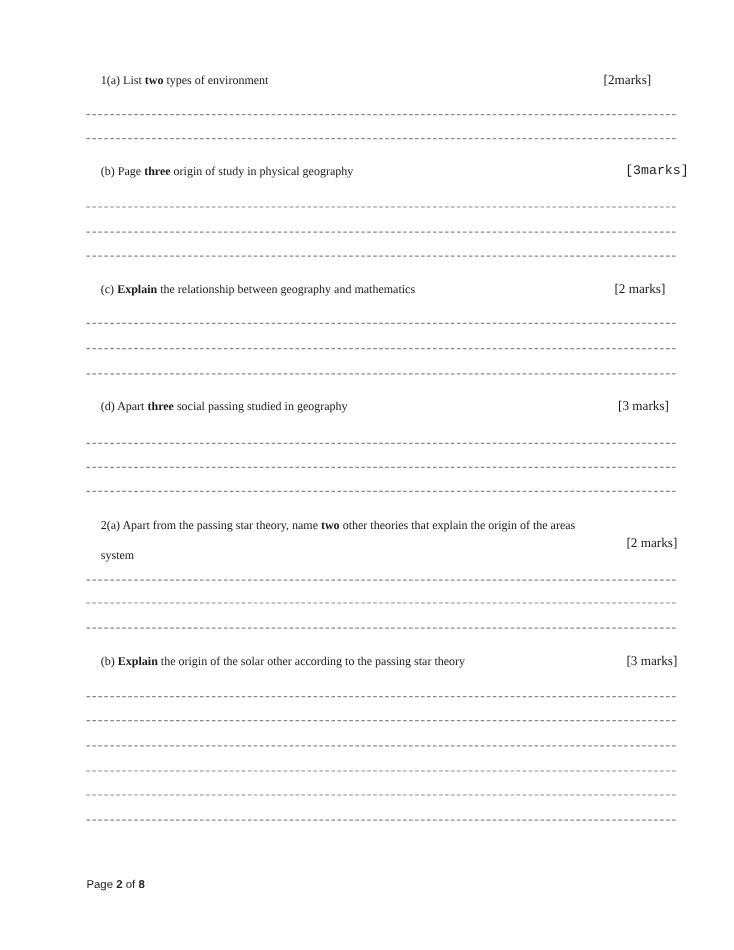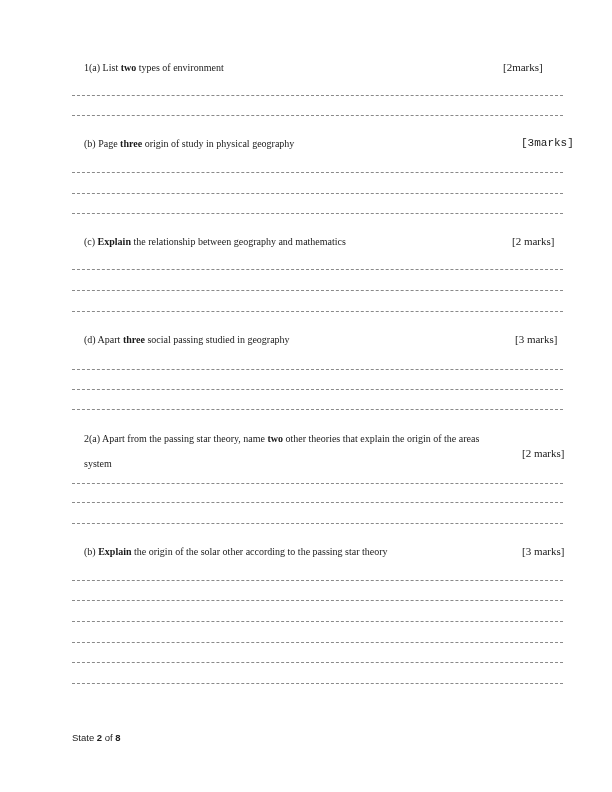--- a/index.html
+++ b/index.html
@@ -95,14 +95,14 @@
 </div>
 <div class="marks" style="top:545px; left:522px;">[3 marks]</div>
 <div class="answer-line" style="top:580px;"></div>
 <div class="answer-line" style="top:600px;"></div>
 <div class="answer-line" style="top:621px;"></div>
 <div class="answer-line" style="top:642px;"></div>
 <div class="answer-line" style="top:662px;"></div>
 <div class="answer-line" style="top:683px;"></div>
 
 <div class="footer">
-  <span>State </span><b>2</b><span> of </span><b>8</b>
+  <span>Page </span><b>2</b><span> of </span><b>8</b>
 </div>
 
 </body></html>

